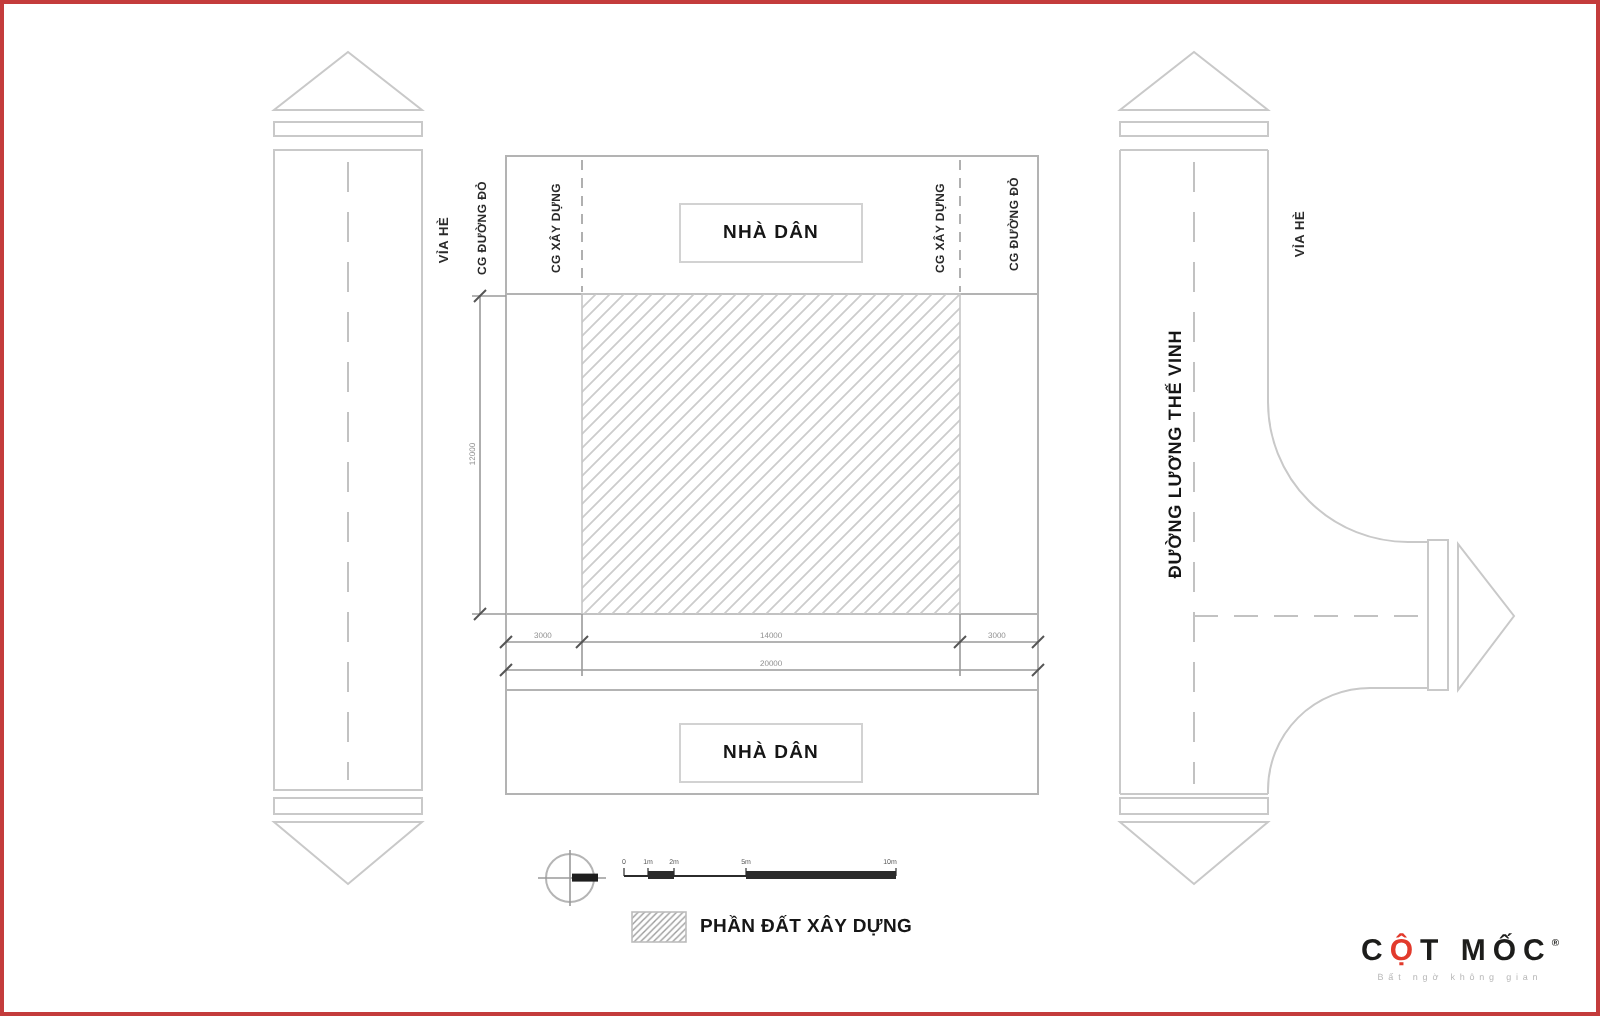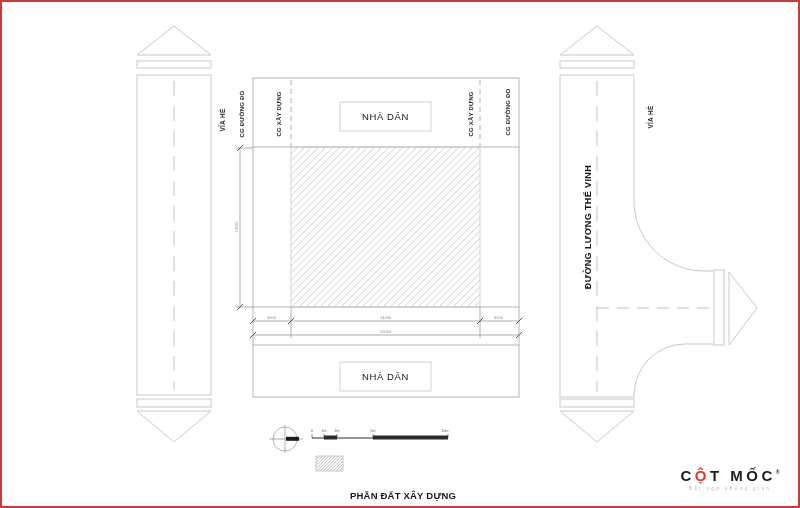--- a/index.html
+++ b/index.html
@@ -9,25 +9,25 @@
     font-family:"Liberation Sans", sans-serif;
   }
   .layer{position:absolute;left:0;top:0;}
   .lbl{position:absolute;font-weight:bold;color:#1c1c1c;white-space:nowrap;line-height:1;}
   .vert{transform:translate(-50%,-50%) rotate(-90deg);}
   .cg{font-size:6px;letter-spacing:.2px;color:#2a2a2a;}
   .viahe{font-size:6.5px;letter-spacing:.3px;color:#2a2a2a;}
   .street{font-size:9px;letter-spacing:.4px;color:#161616;}
   .nhadan-box{
     position:absolute;display:flex;align-items:center;justify-content:center;
-    font-weight:normal;font-size:9.5px;letter-spacing:.6px;color:#161616;text-align:right;
+    font-weight:bold;font-size:9.5px;letter-spacing:.6px;color:#161616;text-align:right;
   }
   .dimtxt{position:absolute;font-size:4px;color:#8f8f8f;white-space:nowrap;font-weight:normal;}
   .scaletick{position:absolute;font-size:3.5px;color:#5a5a5a;white-space:nowrap;transform:translate(-50%,0);}
-  .legend-lbl{font-size:9.5px;letter-spacing:.2px;color:#161616;margin-top:32px;}
+  .legend-lbl{font-size:9.5px;letter-spacing:.2px;color:#161616;}
   .logo{position:absolute;left:664px;top:466px;width:128px;text-align:center;}
   .logo-brand{font-weight:bold;font-size:15px;letter-spacing:3.5px;color:#1d1d1b;line-height:1;}
   .logo-accent{color:#e23a2c;}
   .logo-reg{font-size:5px;vertical-align:7px;letter-spacing:0;color:#1d1d1b;}
   .logo-tagline{margin-top:3px;font-size:4.5px;letter-spacing:2.4px;color:#b8b8b8;white-space:nowrap;}
 </style>
 </head>
 <body>
 
 <div class="frame" style="border-color: rgb(196, 60, 60);">

